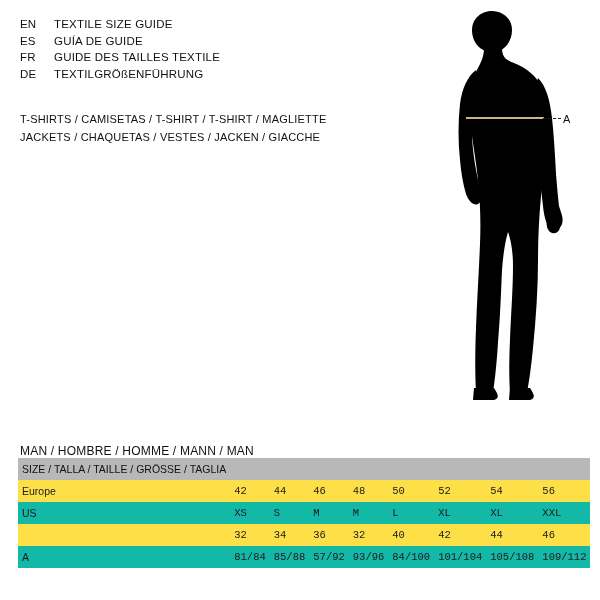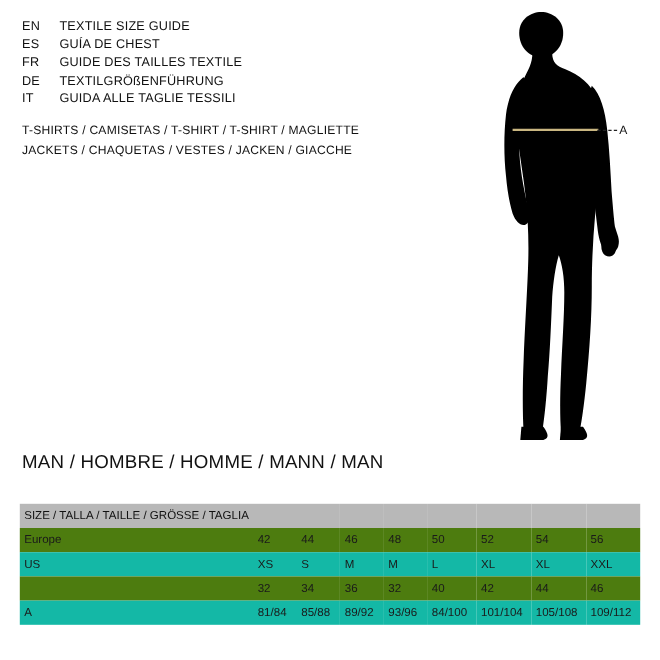--- a/index.html
+++ b/index.html
@@ -85,22 +85,22 @@
     top: 110px;
     width: 18px;
     height: 1px;
     border-top: 1.4px dashed #222222;
   }
 
   
   .table-title {
     position: absolute;
     left: 20px;
-    top: 410px;
-    font-size: 17px;
+    top: 444px;
+    font-size: 12px;
     letter-spacing: 0.2px;
     color: #111111;
     white-space: nowrap;
   }
   table.size-table {
     position: absolute;
     left: 18px;
     top: 458px;
     width: 564px;
     border-collapse: collapse;
@@ -112,30 +112,31 @@
     height: 16px;
     line-height: 14px;
     white-space: nowrap;
   }
   .row-header td {
     background: #b8b8b8;
     color: #111111;
     font-size: 10.5px;
   }
   .row-shaded td {
-    background: #4d7c0f;
+    background: #fde047;
   }
   .row-plain td {
     background: #14b8a6;
   }
   .col-label {
     width: 82px;
   }
   .col-val {
     width: 68px;
+    font-family: Liberation Mono, monospace;
   }
 
   .footnote {
     position: absolute;
     left: 20px;
     top: 549px;
     font-size: 11px;
     letter-spacing: 0.2px;
     color: #111111;
     white-space: nowrap;
@@ -146,33 +147,29 @@
 
 <div class="page">
 
   <div class="lang-block">
     <div class="lang-row">
       <span class="lang-code">EN</span>
       <span class="lang-text">TEXTILE SIZE GUIDE</span>
     </div>
     <div class="lang-row">
       <span class="lang-code">ES</span>
-      <span class="lang-text">GUÍA DE CHEST</span>
+      <span class="lang-text">GUÍA DE GUIDE</span>
     </div>
     <div class="lang-row">
       <span class="lang-code">FR</span>
       <span class="lang-text">GUIDE DES TAILLES TEXTILE</span>
     </div>
     <div class="lang-row">
       <span class="lang-code">DE</span>
       <span class="lang-text">TEXTILGRÖßENFÜHRUNG</span>
-    </div>
-    <div class="lang-row">
-      <span class="lang-code">IT</span>
-      <span class="lang-text">GUIDA ALLE TAGLIE TESSILI</span>
     </div>
   </div>
 
   <div class="categories">
     <div class="category-line">T-SHIRTS / CAMISETAS / T-SHIRT / T-SHIRT / MAGLIETTE</div>
     <div class="category-line">JACKETS / CHAQUETAS / VESTES / JACKEN / GIACCHE</div>
   </div>
 
   <div class="figure-wrap">
     <svg width="180" height="400" viewBox="0 0 180 400" xmlns="http://www.w3.org/2000/svg">
@@ -280,21 +277,21 @@
         <td class="col-val">32</td>
         <td class="col-val">40</td>
         <td class="col-val">42</td>
         <td class="col-val">44</td>
         <td class="col-val">46</td>
       </tr>
       <tr class="row-plain">
         <td class="col-label">A</td>
         <td class="col-val">81/84</td>
         <td class="col-val">85/88</td>
-        <td class="col-val">89/92</td>
+        <td class="col-val">57/92</td>
         <td class="col-val">93/96</td>
         <td class="col-val">84/100</td>
         <td class="col-val">101/104</td>
         <td class="col-val">105/108</td>
         <td class="col-val">109/112</td>
       </tr>
     </tbody>
   </table>
 
 

